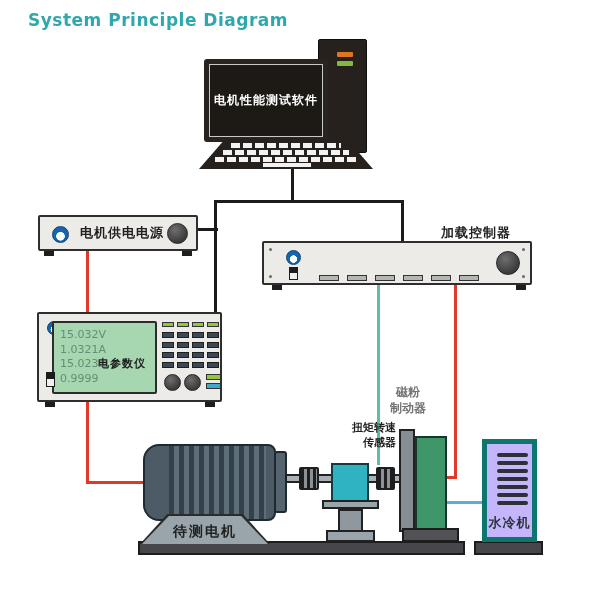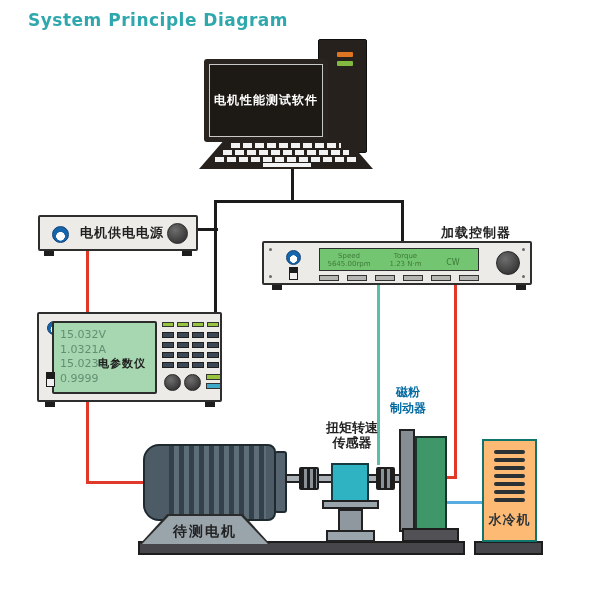--- a/index.html
+++ b/index.html
@@ -97,32 +97,32 @@
   .motor-base { position:absolute; left:140px; top:514px; width:130px; height:30px; background:#2b2b2b; clip-path:polygon(21% 0, 79% 0, 100% 100%, 0 100%); }
   .motor-base-in { position:absolute; left:2px; top:2px; right:2px; bottom:0; background:#9aa4ab; clip-path:polygon(21.3% 0, 78.7% 0, 100% 100%, 0 100%); }
   .motor-label { position:absolute; left:0; right:0; top:7px; text-align:center; font-size:14px; font-weight:bold; color:#222222; letter-spacing:2px; }
   
   .shaft { position:absolute; height:9px; background:#aab2b8; border:2px solid #222; top:474px; }
   .shaft1 { left:285px; width:50px; }
   .shaft2 { left:367px; width:35px; }
   .coupling { position:absolute; top:467px; width:20px; height:23px; background:repeating-linear-gradient(90deg,#1e1e1e 0 3px,#8a9298 3px 6px); border:2px solid #1e1e1e; border-radius:2px; }
   .coup1 { left:299px; } .coup2 { left:376px; width:19px; }
   
-  .ts-label { position:absolute; left:308px; top:420px; width:88px; text-align:center; font-size:13px; font-weight:bold; color:#1f1f1f; line-height:15px; }
+  .ts-label { position:absolute; left:308px; top:420px; width:88px; text-align:right; font-size:11px; font-weight:bold; color:#1f1f1f; line-height:15px; }
   .ts-box   { position:absolute; left:331px; top:463px; width:38px; height:39px; background:#2fb3c2; border:2px solid #163a42; }
   .ts-plate { position:absolute; left:322px; top:500px; width:57px; height:9px;  background:#9aa4ab; border:2px solid #222; }
   .ts-col   { position:absolute; left:338px; top:509px; width:25px; height:23px; background:#8e989e; border:2px solid #222; }
   .ts-base  { position:absolute; left:326px; top:530px; width:49px; height:12px; background:#9aa4ab; border:2px solid #222; }
   
-  .br-label { position:absolute; left:373px; top:384px; width:70px; text-align:center; font-size:12px; font-weight:bold; color:#0369a1; line-height:16px; }
+  .br-label { position:absolute; left:373px; top:384px; width:70px; text-align:center; font-size:12px; font-weight:bold; color:#737373; line-height:16px; }
   .br-plate { position:absolute; left:399px; top:429px; width:16px; height:103px; background:#868e93; border:2px solid #222; }
   .br-green { position:absolute; left:415px; top:436px; width:32px; height:96px;  background:#3f9769; border:2px solid #17352a; }
   .br-base  { position:absolute; left:402px; top:528px; width:57px; height:14px;  background:#515156; border:2px solid #1d1d1d; }
   
-  .wc { position:absolute; left:482px; top:439px; width:55px; height:103px; background:#fdba74; border:2px solid #0f766e; }
+  .wc { position:absolute; left:482px; top:439px; width:55px; height:103px; background:#c4b5fd; border:5px solid #0f766e; }
   .wc .vent { position:absolute; left:10px; width:31px; height:4px; background:#2c3136; border-radius:2px; }
   .wc-lab { position:absolute; left:0; right:0; top:70px; text-align:center; font-size:13px; font-weight:bold; color:#2b3238; letter-spacing:1px; }
 </style>
 </head>
 <body>
 
 <div id="canvas">
 
   <div class="title-en">System Principle Diagram</div>
 
@@ -213,33 +213,20 @@
   <div class="lc-label">加载控制器</div>
   <div class="box lc">
     <div class="scr" style="left:5px;top:5px;"></div>
     <div class="scr" style="left:5px;bottom:5px;"></div>
     <div class="scr" style="right:5px;top:5px;"></div>
     <div class="scr" style="right:5px;bottom:5px;"></div>
     <div class="logo"></div>
     <div class="switch lc-switch">
         <i></i>
       </div>
-    <div class="lc-display">
-      <div class="lc-col lc-col-speed">
-        <span>Speed</span>
-        <span>5645.00rpm</span>
-      </div>
-      <div class="lc-col lc-col-torque">
-        <span>Torque</span>
-        <span>1.23 N·m</span>
-      </div>
-      <div class="lc-col lc-col-cw">
-        <span>CW</span>
-      </div>
-    </div>
     <div class="lc-btns">
       <div class="b"></div>
       <div class="b"></div>
       <div class="b"></div>
       <div class="b"></div>
       <div class="b"></div>
       <div class="b"></div>
     </div>
     <div class="knob"></div>
   </div>

